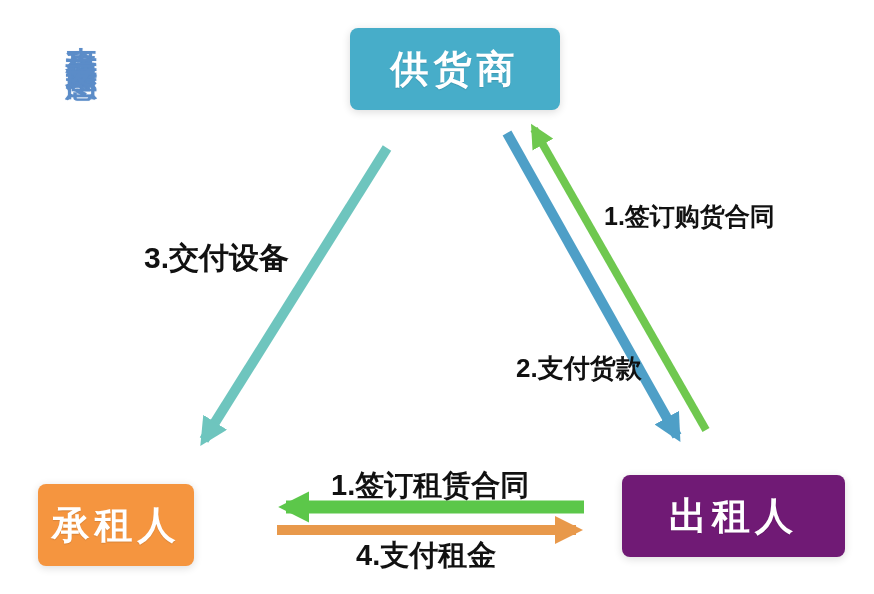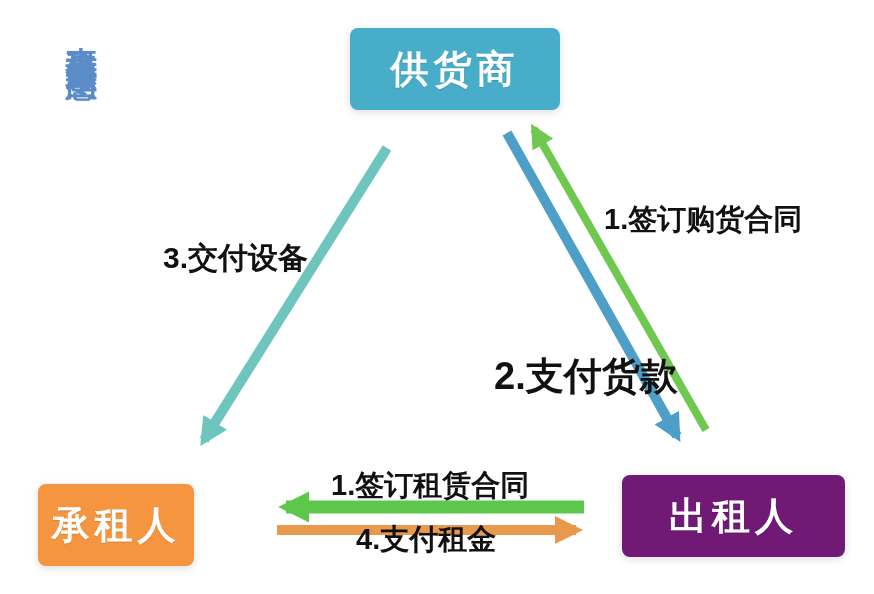--- a/index.html
+++ b/index.html
@@ -19,25 +19,25 @@
     color:#ffffff; font-weight:bold; font-size:38px; letter-spacing:5px;
     border-radius:8px; box-shadow:0 2px 8px rgba(0,0,0,0.14);
     text-shadow:0 1px 1px rgba(0,0,0,0.12);
   }
   .node-supplier { left:350px; top:28px;  width:210px; height:82px; background:#47ADC9; }
   .node-lessee   { left:38px;  top:484px; width:156px; height:82px; background:#F5953F; }
   .node-lessor   { left:622px; top:475px; width:223px; height:82px; background:#701a75; }
   .flabel {
     position:absolute; font-weight:bold; color:#111111; white-space:nowrap;
   }
-  .lbl-purchase { left:604px; top:200px; font-size:29px; }
-  .lbl-paygoods { left:494px; top:351px; font-size:38px; }
-  .lbl-deliver  { left:163px; top:238px; font-size:30px; }
+  .lbl-purchase { left:604px; top:200px; font-size:25px; }
+  .lbl-paygoods { left:516px; top:351px; font-size:26px; }
+  .lbl-deliver  { left:144px; top:238px; font-size:30px; }
   .lbl-lease    { left:331px; top:466px; font-size:29px; }
-  .lbl-rent     { left:356px; top:520px; font-size:29px;text-align:center; }
+  .lbl-rent     { left:356px; top:536px; font-size:29px;text-align:center; }
 </style>
 </head>
 <body>
 
 <div class="canvas">
 
   <div class="vtitle">直接租赁原理示意图</div>
 
   <svg class="arrow-layer" width="874" height="594" viewBox="0 0 874 594">
     <defs>

